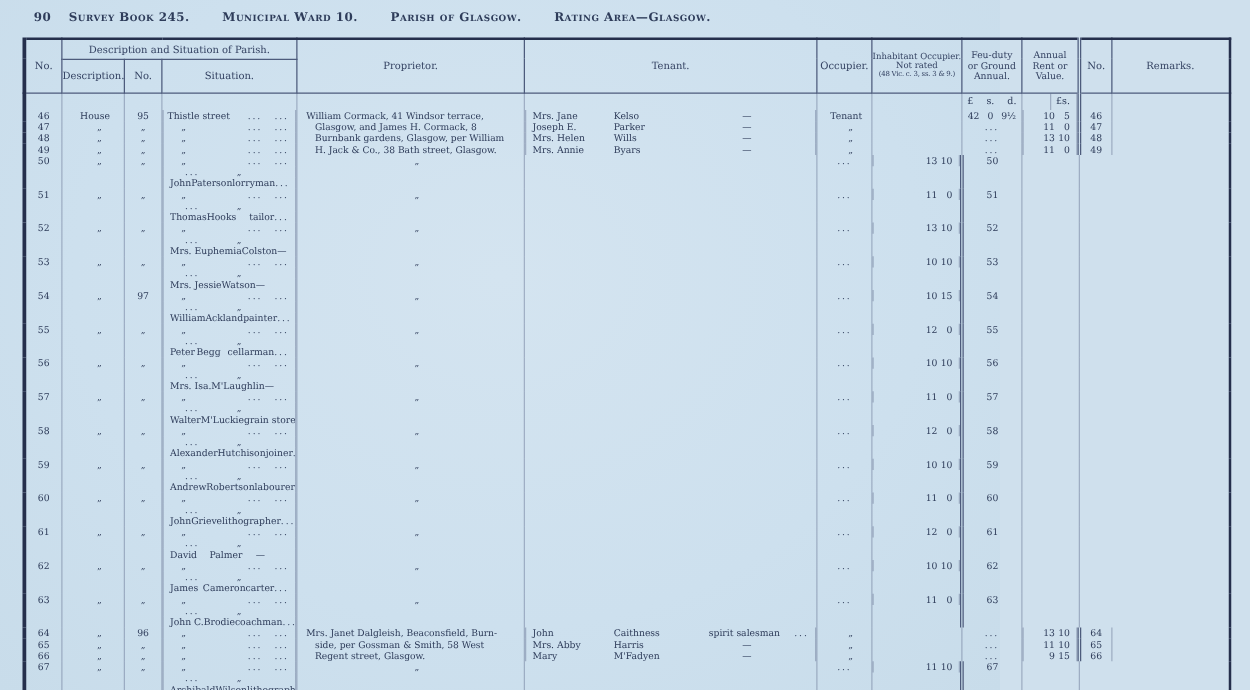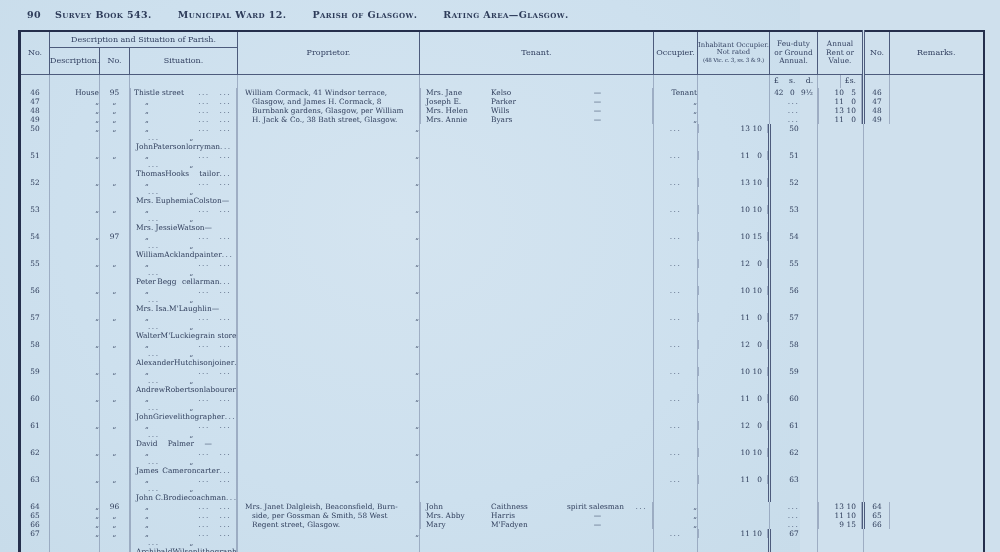--- a/index.html
+++ b/index.html
@@ -54,21 +54,21 @@
     vertical-align:top;overflow:hidden;white-space:nowrap;
   }
   .dblL{border-left:3px double var(--line2) !important;}
   th.dblL{border-left:3px double var(--line2);}
 
   tr.money-row td{height:13px;line-height:12px;font-size:7.6px;margin-left:22px;}
   tr.money-row .feucell{text-align:center;word-spacing:8px;}
   tr.data-row td{color:#2e3c5a;}
 
   .c{text-align:center;}
-  .l{text-align:right;padding-left:3px;margin-left:28px;}
+  .l{text-align:center;padding-left:3px;margin-left:28px;}
   .l.ind{padding-left:10px;}
   .dots{letter-spacing:1.5px;opacity:.85;}
 
   
   td.sit{display:flex;}
   td.sit .sname{width:64px;padding-left:3px;}
   td.sit .sname.ind{padding-left:14px;}
   td.sit .dots{width:22px;text-align:center;}
 
   
@@ -96,22 +96,22 @@
   tr.money-row td.rent .rl{text-align:center;padding-left:4px;}
   tr.money-row td.rent .rs{text-align:center;}
 </style>
 </head>
 <body>
 
 <div class="page">
 
   <div class="masthead">
     <span class="pgnum">90</span>
-    <span class="seg">Survey Book 543.</span>
-    <span class="seg">Municipal Ward 12.</span>
+    <span class="seg">Survey Book 245.</span>
+    <span class="seg">Municipal Ward 10.</span>
     <span class="seg">Parish of Glasgow.</span>
     <span class="seg">Rating Area—Glasgow.</span>
   </div>
 
   <table class="roll">
     <colgroup>
       <col style="width:30px">
         <col style="width:50px">
         <col style="width:30px">
         <col style="width:108px">

